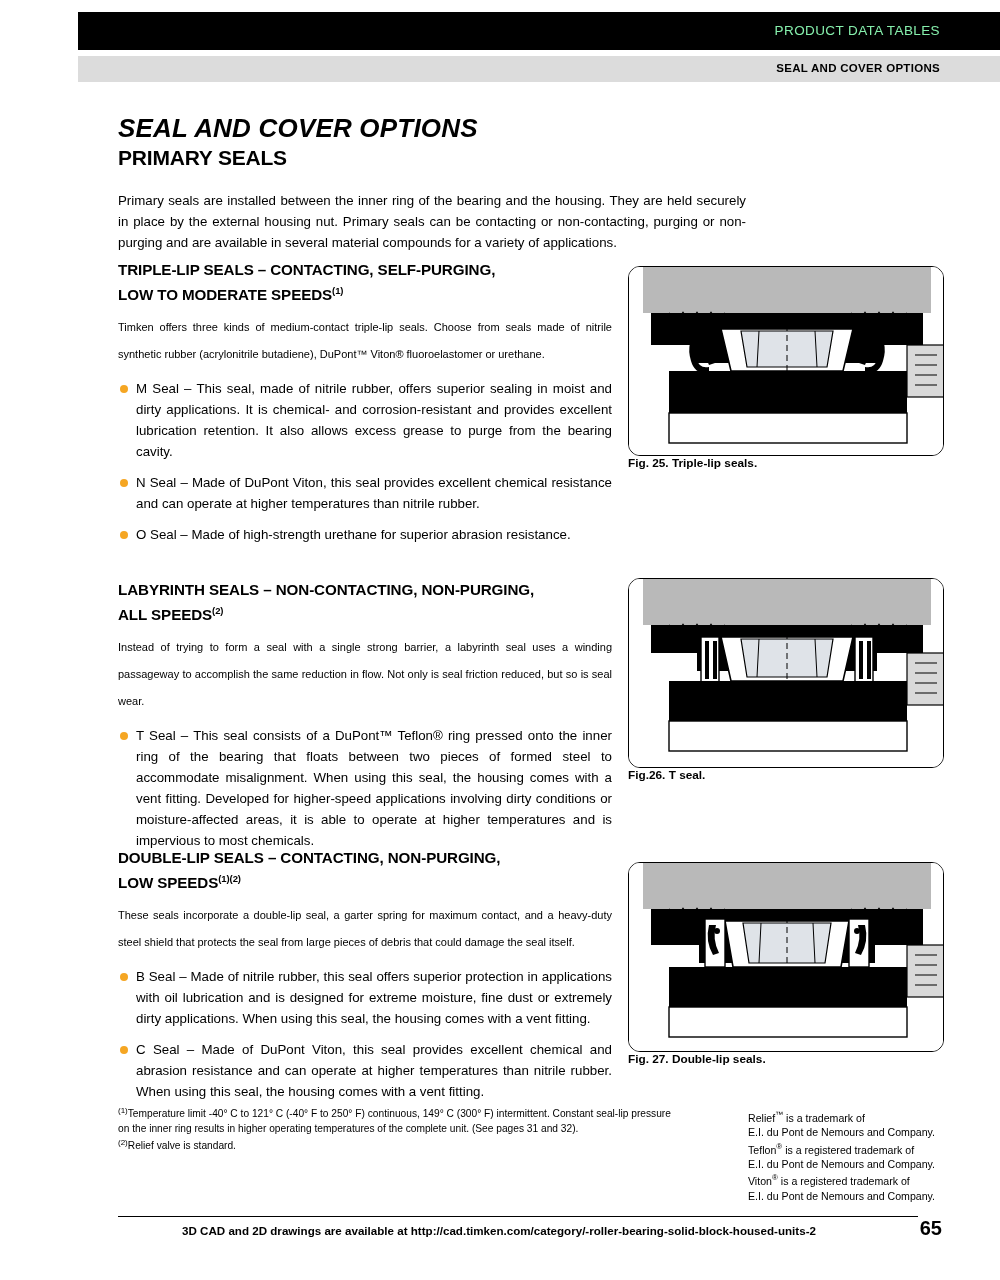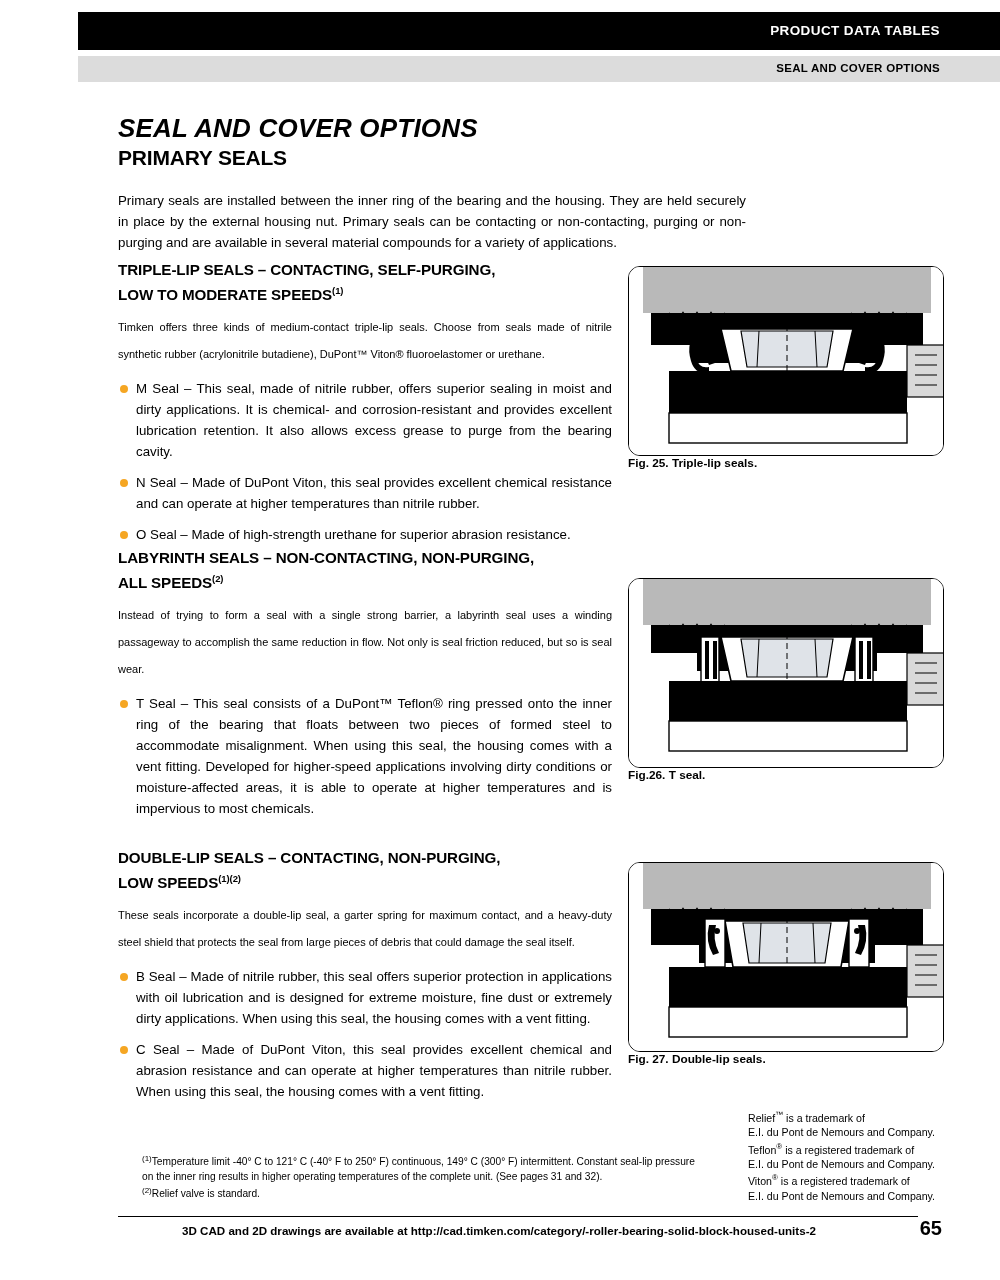--- a/index.html
+++ b/index.html
@@ -13,21 +13,21 @@
     overflow:hidden;
   }
 
   
   .hdr-black {
     position:absolute; left:78px; top:12px; width:922px; height:38px;
     background:#000;
   }
   .hdr-black span {
     position:absolute; right:60px; top:11px;
-    color:#ffffff; font-size:13.5px; font-weight:bold; letter-spacing:.4px;
+    color:#86efac; font-size:13.5px; font-weight:normal; letter-spacing:.4px;
   }
   .hdr-grey {
     position:absolute; left:78px; top:56px; width:922px; height:26px;
     background:#dcdcdc;
   }
   .hdr-grey span {
     position:absolute; right:60px; top:6px;
     color:#000; font-size:11.5px; font-weight:bold; letter-spacing:.3px;
   }
 
@@ -77,22 +77,22 @@
     width:316px; height:190px;
     border:1.4px solid #000; border-radius:12px;
     background:#fff; overflow:hidden; position:relative;
   }
   .fig .cap {
     margin-top:0; font-size:11.8px; font-weight:bold;
   }
 
   
   .footnotes {
-    position:absolute; left:118px; top:1152px; width:560px;
-    font-size:10.2px; line-height:14.5px;margin-left:24px;
+    position:absolute; left:118px; top:1104px; width:560px;
+    font-size:10.2px; line-height:14.5px;
   }
   .footnotes sup { font-size:8px; }
 
   .trademark {
     position:absolute; left:748px; top:1108px; width:230px;
     font-size:10.6px; line-height:14.6px;
   }
   .trademark sup { font-size:8px; }
 
   
@@ -130,21 +130,21 @@
       <span>LOW TO MODERATE SPEEDS</span><sup>(1)</sup>
     </h3>
     <p class="body">Timken offers three kinds of medium-contact triple-lip seals. Choose from seals made of nitrile synthetic rubber (acrylonitrile butadiene), DuPont™ Viton® fluoroelastomer or urethane.</p>
     <ul class="bullets">
       <li><b>M Seal</b><span> – This seal, made of nitrile rubber, offers superior sealing in moist and dirty applications. It is chemical- and corrosion-resistant and provides excellent lubrication retention. It also allows excess grease to purge from the bearing cavity.</span></li>
       <li><b>N Seal</b><span> – Made of DuPont Viton, this seal provides excellent chemical resistance and can operate at higher temperatures than nitrile rubber.</span></li>
       <li><b>O Seal</b><span> – Made of high-strength urethane for superior abrasion resistance.</span></li>
     </ul>
   </div>
 
-  <div class="col-left" style="top:547px;">
+  <div class="col-left" style="top:579px;">
     <h3 class="sec">
       <span>LABYRINTH SEALS – NON-CONTACTING, NON-PURGING,</span><br>
       <span>ALL SPEEDS</span><sup>(2)</sup>
     </h3>
     <p class="body">Instead of trying to form a seal with a single strong barrier, a labyrinth seal uses a winding passageway to accomplish the same reduction in flow. Not only is seal friction reduced, but so is seal wear.</p>
     <ul class="bullets">
       <li><b>T Seal</b><span> – This seal consists of a DuPont™ Teflon® ring pressed onto the inner ring of the bearing that floats between two pieces of formed steel to accommodate misalignment. When using this seal, the housing comes with a vent fitting. Developed for higher-speed applications involving dirty conditions or moisture-affected areas, it is able to operate at higher temperatures and is impervious to most chemicals.</span></li>
     </ul>
   </div>
 

